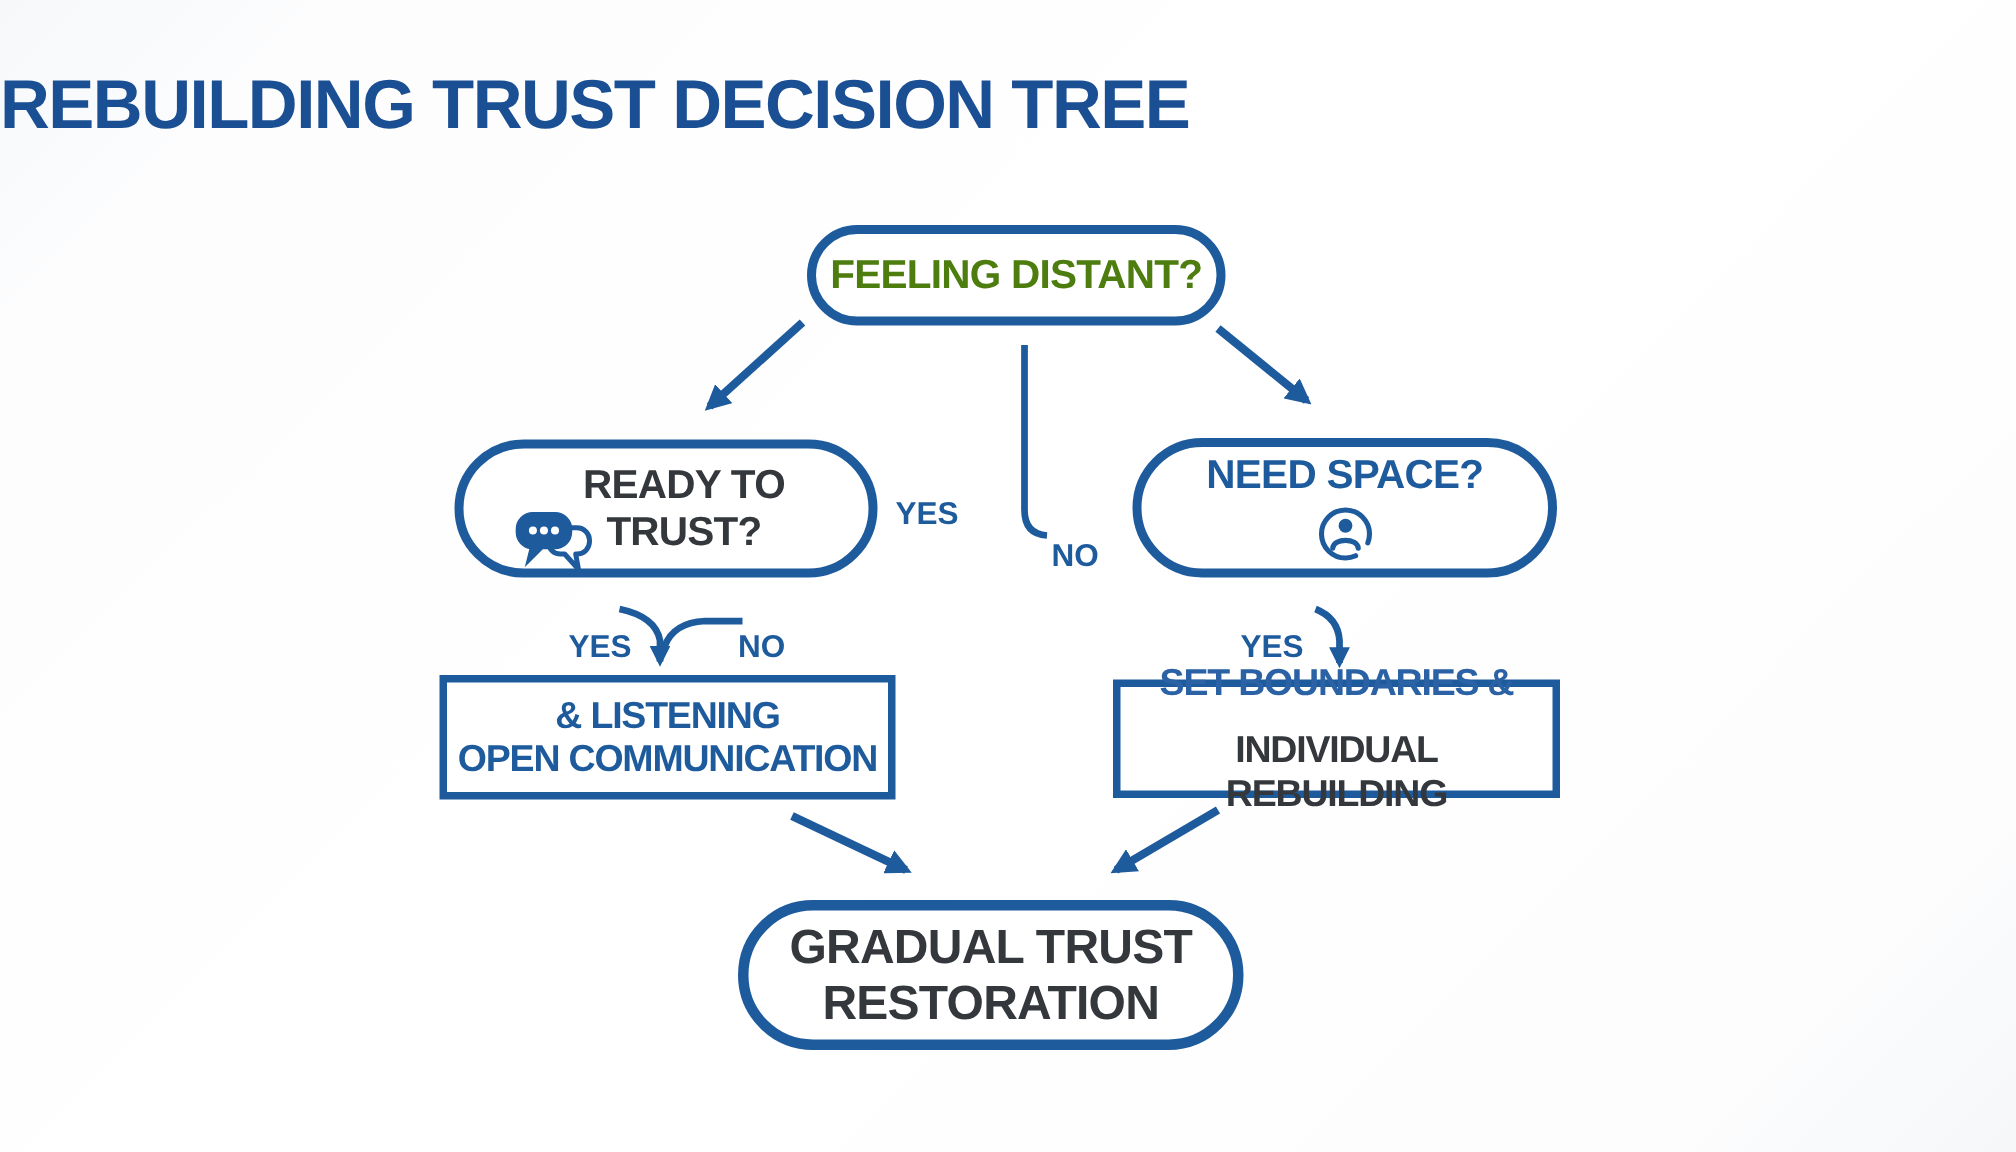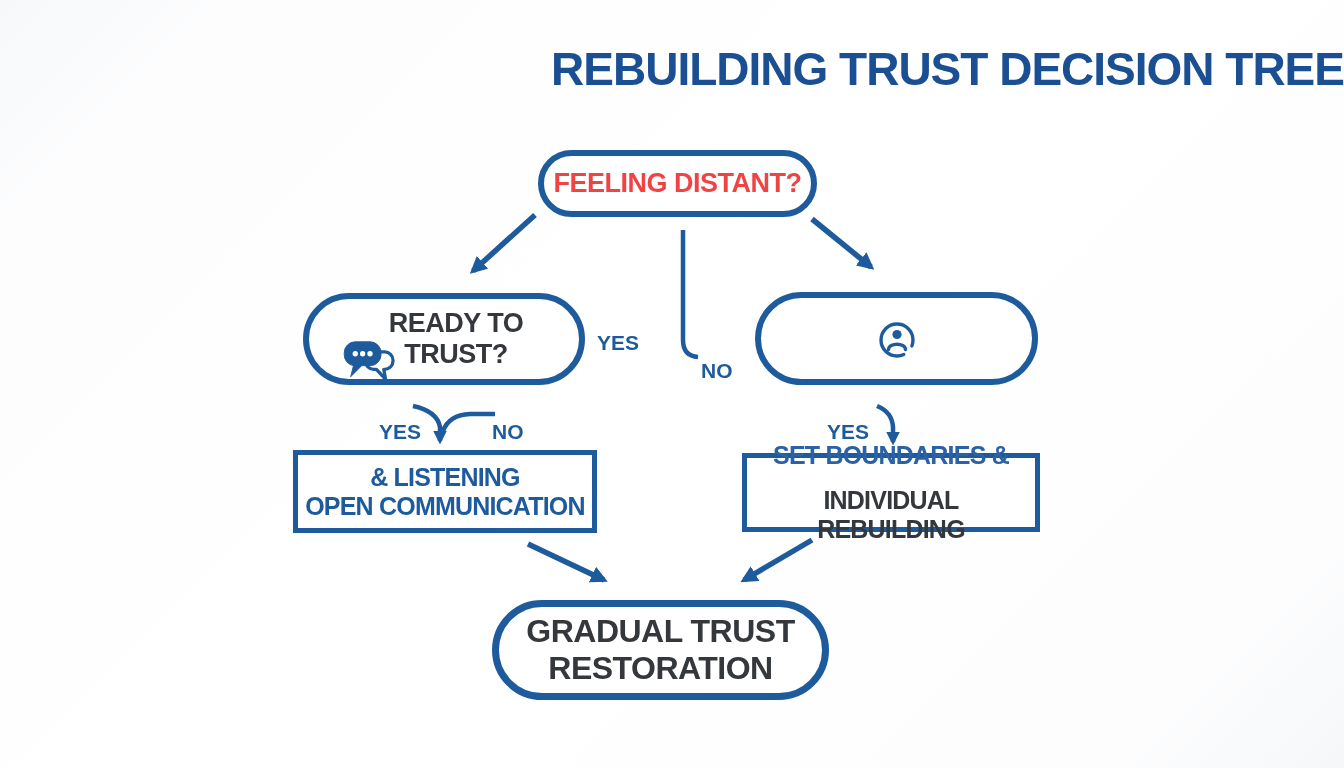--- a/index.html
+++ b/index.html
@@ -18,21 +18,21 @@
   #connectors {
     position: absolute;
     left: 0; top: 0;
     width: 1344px; height: 768px;
     pointer-events: none;
   }
   .title {
     position: absolute;
     left: 0; top: 42px;
     width: 1344px;
-    text-align: right;
+    text-align: left;
     font-size: 46px;
     font-weight: 700;
     letter-spacing: -1px;
     color: #1b4f93;
     white-space: nowrap;
   }
   .pill, .rect {
     position: absolute;
     background: #ffffff;
     box-sizing: border-box;
@@ -40,21 +40,21 @@
     flex-direction: column;
     align-items: center;
     justify-content: center;
     text-align: center;
     line-height: 1.15;
     font-weight: 700;
   }
   .pill { border: 6px solid #1e5b9d; border-radius: 999px; }
   .rect { border: 5px solid #1e5b9d; }
 
-  .node-root    { left: 538px; top: 150px; width: 279px; height: 67px;  font-size: 27px; color: #ef4444; letter-spacing: -0.5px; }
+  .node-root    { left: 538px; top: 150px; width: 279px; height: 67px;  font-size: 27px; color: #4d7c0f; letter-spacing: -0.5px; }
   .node-ready   { left: 303px; top: 293px; width: 282px; height: 92px;  font-size: 27px; color: #34383c; letter-spacing: -0.5px; }
   .node-space   { left: 755px; top: 292px; width: 283px; height: 93px;  font-size: 27px; color: #1e5b9d; letter-spacing: -0.5px; }
   .node-open    { left: 293px; top: 450px; width: 304px; height: 83px;  font-size: 25px; color: #1e5b9d; letter-spacing: -0.8px; }
   .node-bounds  { left: 742px; top: 453px; width: 298px; height: 79px;  font-size: 25px; letter-spacing: -0.8px; gap: 16px; }
   .node-outcome { left: 492px; top: 600px; width: 337px; height: 100px; border-width: 7px; font-size: 32px; color: #34383c; letter-spacing: -0.5px; }
 
   .node-bounds .l1 { color: #2a62a5; }
   .node-bounds .l2 { color: #34383c; }
 
   .ready-text { padding-left: 24px; }
@@ -125,20 +125,21 @@
         <circle cx="30" cy="16" r="2.9" fill="#ffffff"></circle>
       </svg>
     </span>
     <div class="ready-text">
       <div>READY TO</div>
       <div>TRUST?</div>
     </div>
   </div>
 
   <div class="pill node-space">
+    <div>NEED SPACE?</div>
     <span class="person-icon">
       <svg viewBox="0 0 40 40" width="40" height="40">
         <circle cx="20" cy="20" r="16" fill="none" stroke="#1e5b9d" stroke-width="3.4" stroke-dasharray="88 12" stroke-dashoffset="-18" stroke-linecap="round"></circle>
         <circle cx="20" cy="14.5" r="4.6" fill="#1e5b9d"></circle>
         <path d="M11.5 29.5 C12 22.5 28 22.5 28.5 29.5" fill="none" stroke="#1e5b9d" stroke-width="3.4" stroke-linecap="round"></path>
       </svg>
     </span>
   </div>
 
   <div class="rect node-open">

